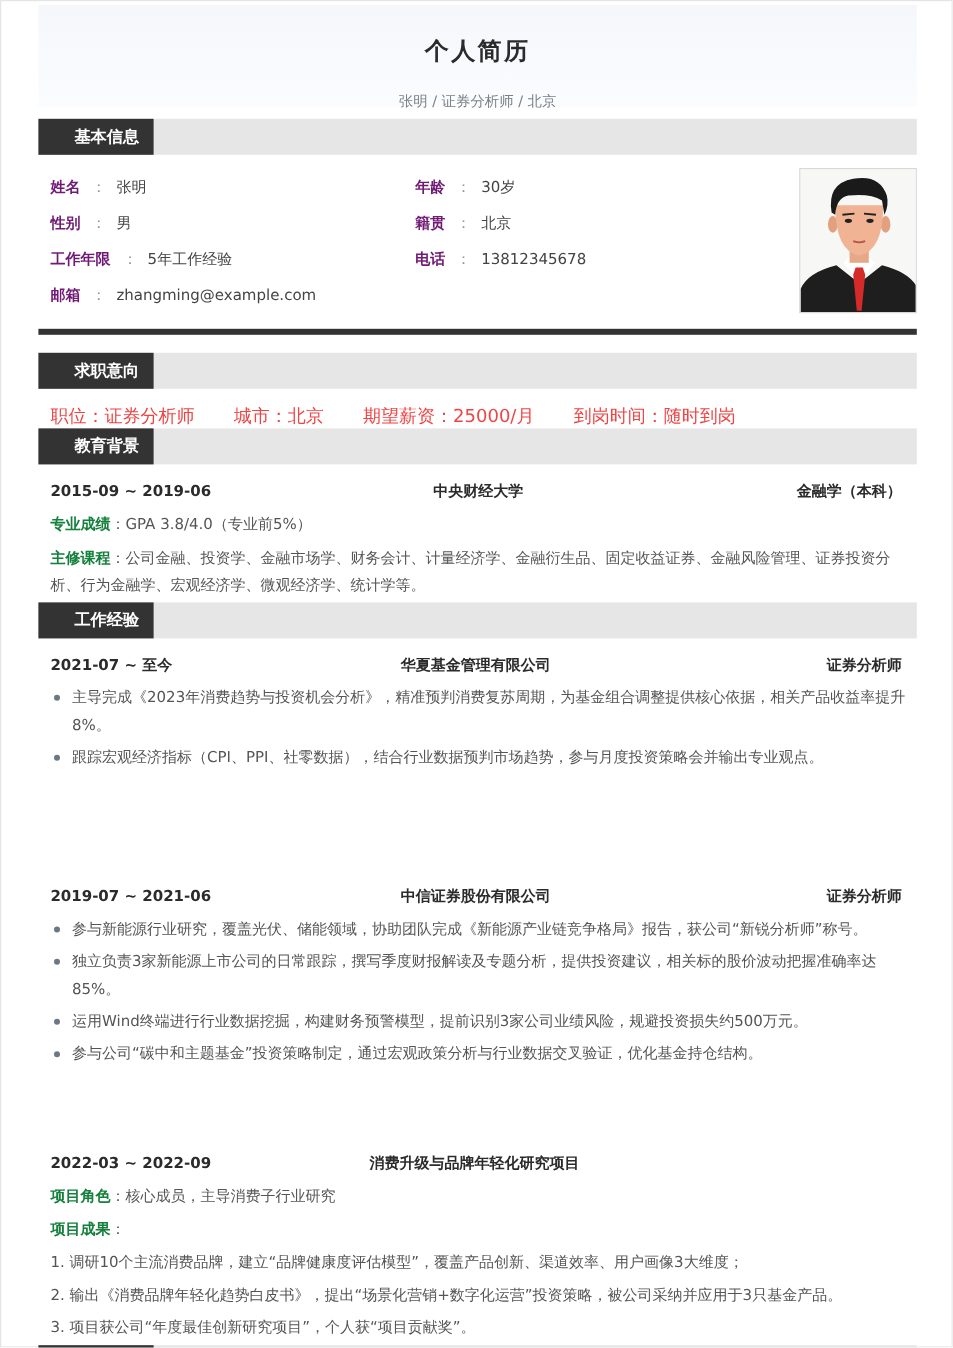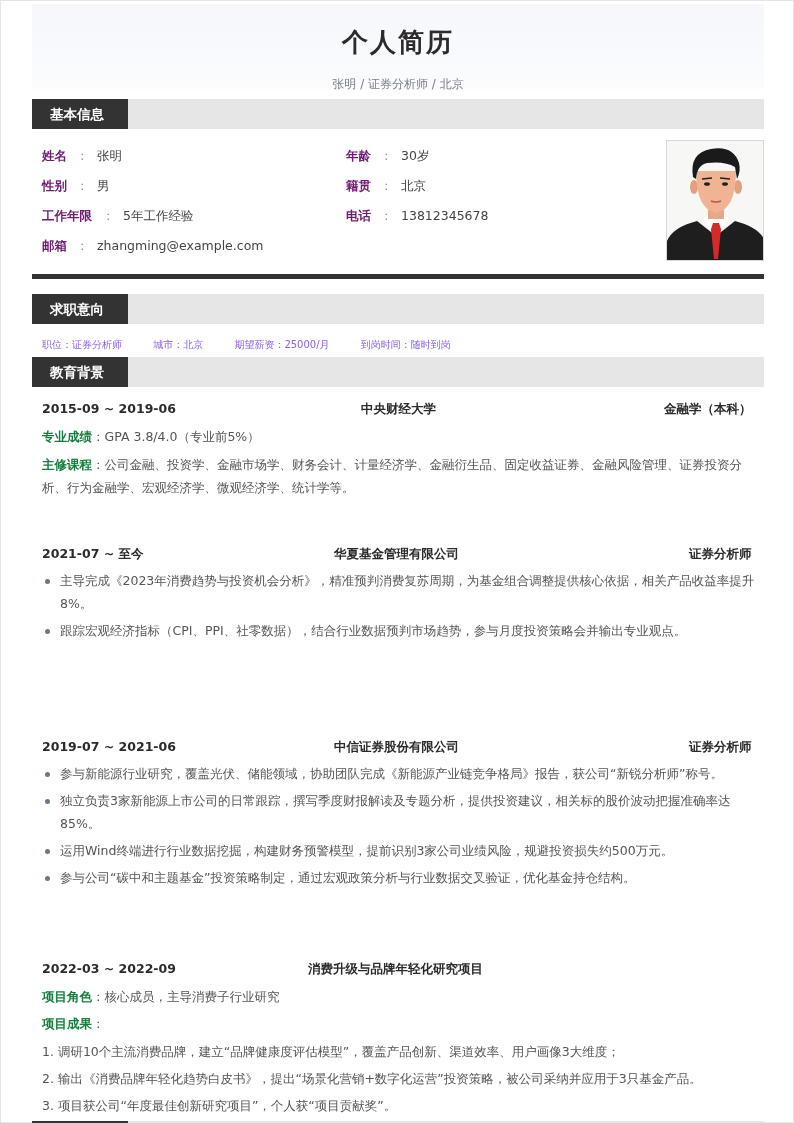--- a/index.html
+++ b/index.html
@@ -1,30 +1,30 @@
 <!DOCTYPE html>
 <html><head>
 <meta charset="utf-8">
 <style>
   * { box-sizing: border-box; margin: 0; padding: 0; }
   html, body { width: 794px; height: 1123px; overflow: hidden; background: #ffffff; }
   body { font-family: "DejaVu Sans", "Liberation Sans", sans-serif; color: #333; position: relative; }
   .page { position: absolute; left: 0; top: 0; width: 794px; height: 1123px; border: 1px solid #e4e4e4; background: #fff; }
   .header { position: absolute; left: 31px; top: 3px; width: 732px; height: 85px; background: linear-gradient(#f5f7fb, #fbfcfe); text-align: center; }
-  .title { font-size: 26px; font-weight: bold; color: #2b2b2b; margin-top: 23px; letter-spacing: 2px; line-height: 30px; }
+  .title { font-size: 20px; font-weight: bold; color: #2b2b2b; margin-top: 23px; letter-spacing: 2px; line-height: 30px; }
   .subtitle { font-size: 12px; color: #7a8089; margin-top: 20px; line-height: 14px; }
   .sec-bar { position: absolute; left: 31px; width: 732px; height: 30px; background: #e6e6e6; }
-  .sec-tag { position: absolute; left: 0; top: 0; width: 96px; height: 30px; background: #333333; color: #fff; font-size: 13.5px; font-weight: bold; line-height: 30px; padding-left: 18px; }
+  .sec-tag { position: absolute; left: 0; top: 0; width: 96px; height: 30px; background: #333333; color: #fff; font-size: 13.5px; font-weight: bold; line-height: 30px; padding-left: 30px; }
   .abs { position: absolute; white-space: nowrap; }
   .lbl { font-size: 12.5px; font-weight: bold; color: #701a75; }
   .colon { font-size: 12.5px; color: #8a94a0; }
   .val { font-size: 12.5px; color: #444; }
   .photo { position: absolute; left: 665px; top: 139px; width: 98px; height: 121px; border: 1px solid #d8d8d8; background: #fafafa; overflow: hidden; }
   .divider { position: absolute; left: 31px; top: 273px; width: 732px; height: 5px; background: #333; }
-  .intent { position: absolute; left: 41px; top: 337px; font-size: 10px; color: #8b5cf6; white-space: nowrap; }
+  .intent { position: absolute; left: 41px; top: 337px; font-size: 15px; color: #ef4444; white-space: nowrap; }
   .intent span { margin-right: 28px; }
   .row-b { font-size: 12.5px; font-weight: bold; color: #2b2b2b; }
   .txt { font-size: 12.5px; color: #555; line-height: 23px; }
   .txt b { color: #15803d; }
   .bullets { position: absolute; left: 41px; width: 714px; list-style: none; }
   .bullets li { position: relative; padding-left: 18px; font-size: 12.5px; color: #555; line-height: 23px; margin-bottom: 4px; }
   .bullets li::before { content: ""; position: absolute; left: 3px; top: 10px; width: 5px; height: 5px; border-radius: 50%; background: #6b7785; }
   .footer-bar { position: absolute; left: 31px; top: 1120px; width: 732px; height: 3px; background: #e6e6e6; }
   .footer-bar::before { content: ""; position: absolute; left: 0; top: 0; width: 96px; height: 3px; background: #333; }
 </style>
@@ -112,20 +112,23 @@
 
   <div class="sec-bar" style="top:356px">
     <div class="sec-tag">教育背景</div>
   </div>
   <span class="abs row-b" style="left:41px;top:400px">2015-09 ~ 2019-06</span>
   <span class="abs row-b" style="left:360px;top:400px">中央财经大学</span>
   <span class="abs row-b" style="left:663px;top:400px">金融学（本科）</span>
   <div class="abs txt" style="left:41px;top:424px"><b>专业成绩</b><span>：GPA 3.8/4.0（专业前5%）</span></div>
   <div class="abs txt" style="left:41px;top:452px;width:715px;white-space:normal"><b>主修课程</b><span>：公司金融、投资学、金融市场学、财务会计、计量经济学、金融衍生品、固定收益证券、金融风险管理、证券投资分析、行为金融学、宏观经济学、微观经济学、统计学等。</span></div>
 
+  <div class="sec-bar" style="top:501px">
+    <div class="sec-tag">工作经验</div>
+  </div>
 
   <span class="abs row-b" style="left:41px;top:545px">2021-07 ~ 至今</span>
   <span class="abs row-b" style="left:333px;top:545px">华夏基金管理有限公司</span>
   <span class="abs row-b" style="left:688px;top:545px">证券分析师</span>
   <ul class="bullets" style="top:568px">
     <li>主导完成《2023年消费趋势与投资机会分析》，精准预判消费复苏周期，为基金组合调整提供核心依据，相关产品收益率提升8%。</li>
     <li>跟踪宏观经济指标（CPI、PPI、社零数据），结合行业数据预判市场趋势，参与月度投资策略会并输出专业观点。</li>
   </ul>
 
   <span class="abs row-b" style="left:41px;top:738px">2019-07 ~ 2021-06</span>

